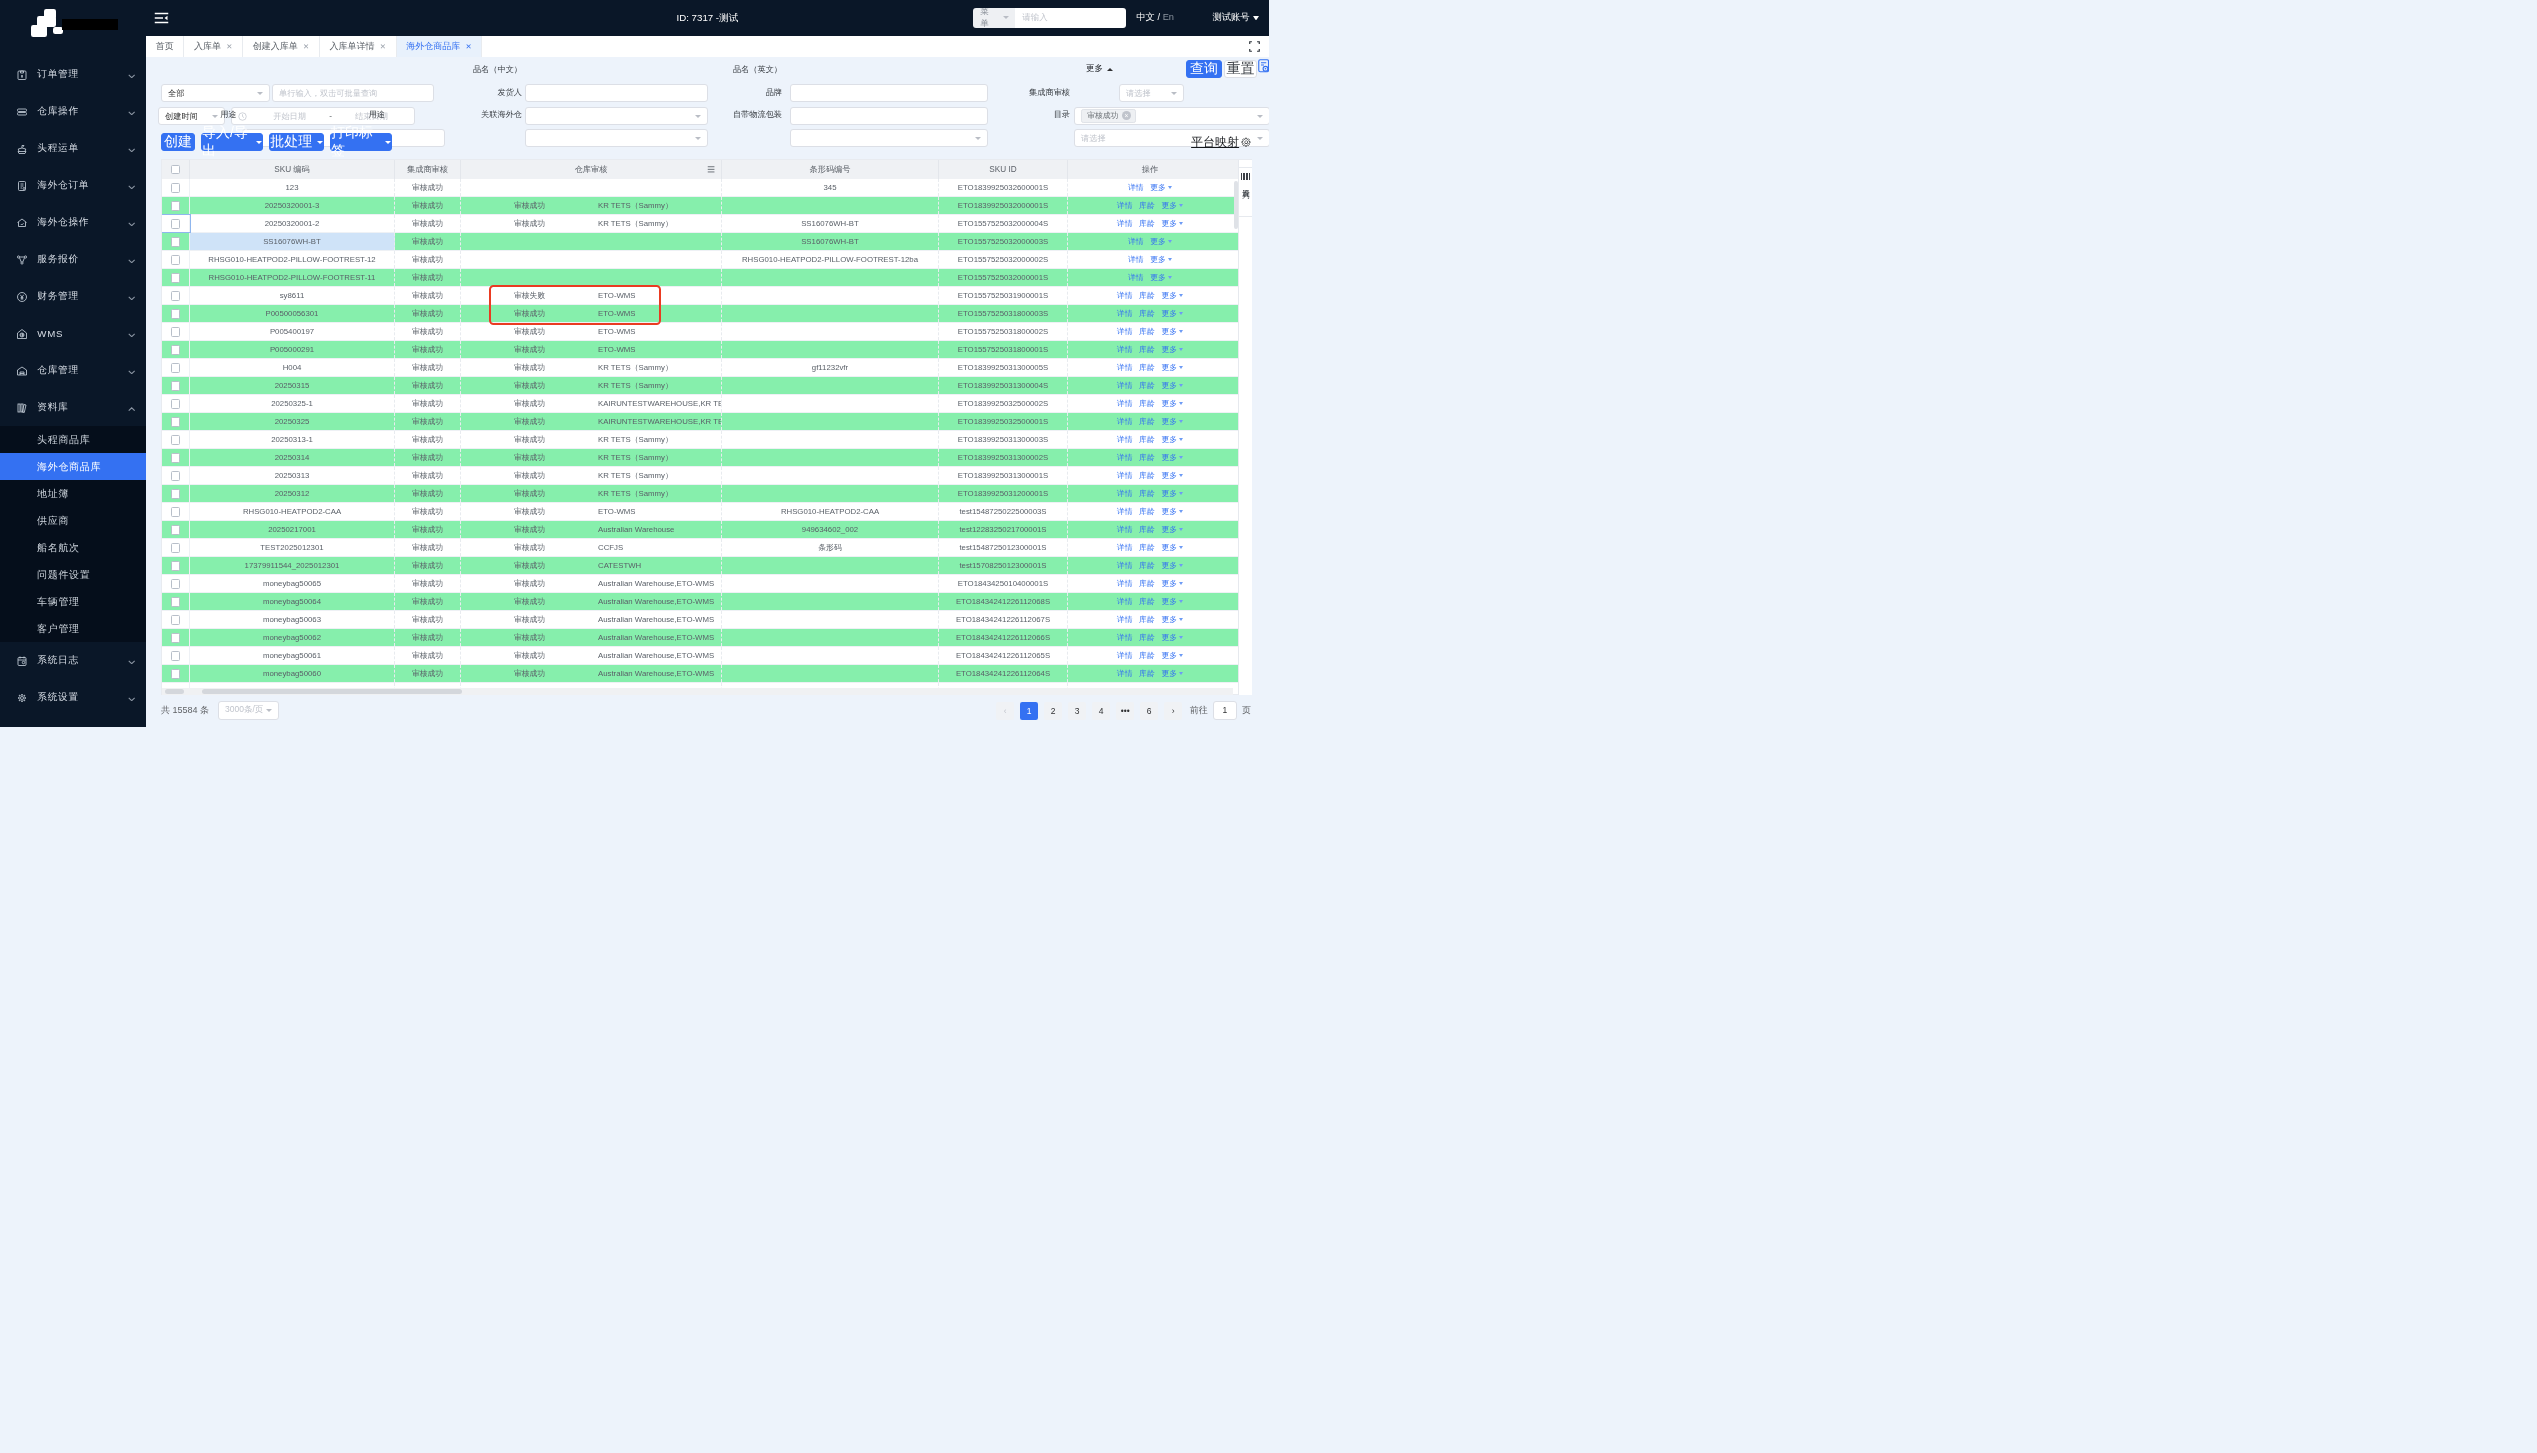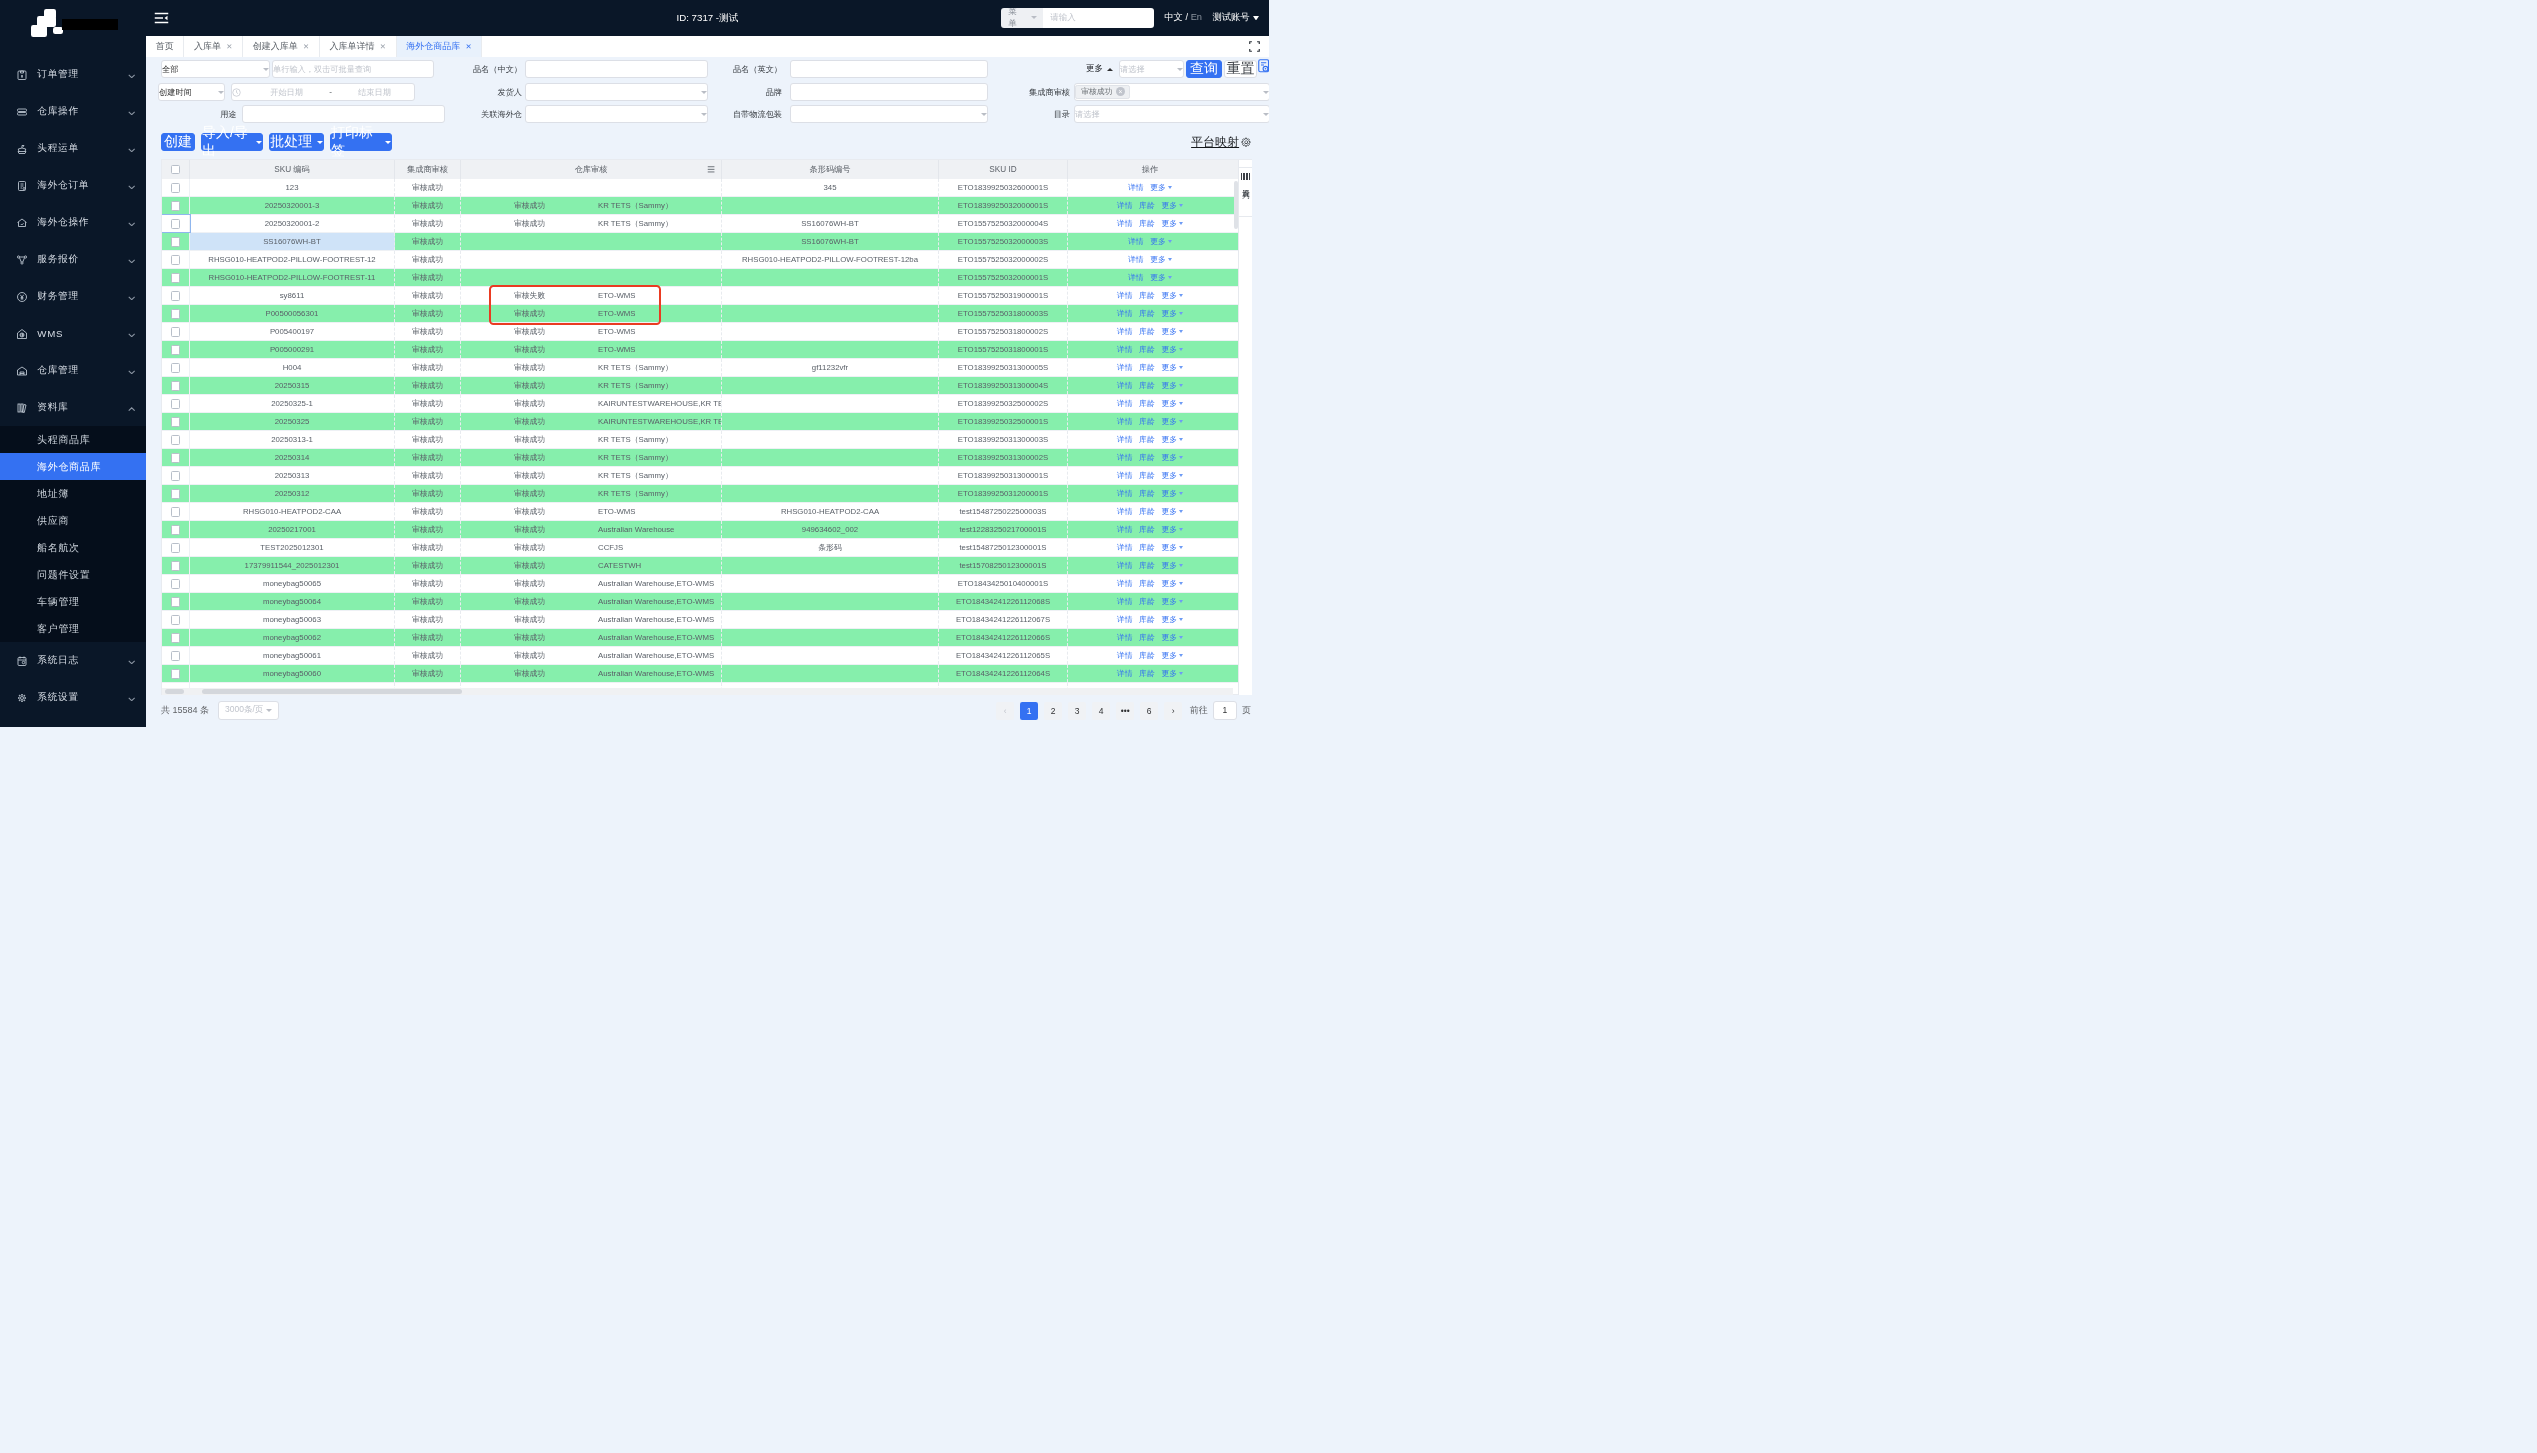--- a/index.html
+++ b/index.html
@@ -32,34 +32,34 @@
   .main { flex:1; display:flex; flex-direction:column; min-width:0; }
   .topbar { height:36px; background:#0a1728; display:flex; align-items:center; position:relative; padding:0 10.4px 0 6px; flex:0 0 36px; }
   .burger { width:15px; height:12px; color:#fff; margin-left:1.5px; }
   .top-title { position:absolute; left:0; right:0; text-align:center; color:#fff; font-size:9.7px; }
   .top-right { margin-left:auto; display:flex; align-items:center; gap:10.4px; z-index:2; }
   .top-search { display:flex; height:19.3px; border-radius:3px; overflow:hidden; font-size:8.5px; }
   .ts-select { background:#eef0f3; color:#8b919a; display:flex; align-items:center; gap:10.4px; padding:0 6px 0 7.4px; width:42px; }
   .ts-input { background:#fff; color:#c0c4cc; display:flex; align-items:center; padding:0 7.4px; width:111px; }
   .lang { color:#fff; font-size:9.3px; }
   .lang .en { color:#8b949f; }
-  .account { color:#fff; font-size:9.3px; display:flex; align-items:center; gap:3px; }
+  .account { color:#fff; font-size:9.3px; display:flex; align-items:center; gap:3px;margin-left:28px; }
 
   .tabbar { height:21px; background:#fff; display:flex; align-items:stretch; flex:0 0 21px; position:relative; }
   .tab { display:flex; align-items:center; padding:0 9.7px; font-size:9px; color:#595f66; border-right:0.7px solid #e8ebef; cursor:pointer; white-space:nowrap; }
   .tab .x { color:#9aa1ab; font-size:7.4px; margin-left:5.2px; }
   .tab.active { background:#e8f1fc; color:#3471f2; }
   .tab.active .x { color:#3471f2; }
   .fullscreen { position:absolute; right:9px; top:4.5px; width:11px; height:11px; color:#2b3138; cursor:pointer; }
 
   .content { flex:1; position:relative; background:#edf3fb; }
 
   
   .f-abs { position:absolute; height:18px; font-size:8.2px; }
-  .inp, .sel { background:#fff; border:0.7px solid #dcdfe6; border-radius:3px; display:flex; align-items:center; padding:0 0; color:#333; }
+  .inp, .sel { background:#fff; border:0.7px solid #dcdfe6; border-radius:3px; display:flex; align-items:center; padding:0 6px; color:#333;margin-top:24px; }
   .ph { color:#bfc3cb; }
   .sel { justify-content:space-between; }
   .lbl { display:flex; align-items:center; justify-content:flex-end; color:#3c4046; }
   .car { display:inline-block; width:0; height:0; border-left:3px solid transparent; border-right:3px solid transparent; border-top:3px solid #b9bdc5; }
   .carup { display:inline-block; width:0; height:0; border-left:3px solid transparent; border-right:3px solid transparent; border-bottom:3px solid #303133; }
   .tag { background:#eef0f3; border:0.7px solid #e0e3e8; border-radius:2.2px; height:13.4px; display:inline-flex; align-items:center; gap:3.7px; padding:0 3.7px 0 5.2px; color:#6b7075; font-size:7.8px; }
   .tag .tx { width:9px; height:9px; border-radius:50%; background:#c0c4cc; color:#fff; font-size:6.7px; line-height:9px; text-align:center; }
   .btn { border-radius:3px; display:flex; align-items:center; justify-content:center; gap:4.5px; font-size:14px; cursor:pointer; }
   .btn-blue { background:#3471f2; color:#fff; border:0.7px solid #3471f2; }
   .btn-plain { background:#fff; color:#3c4046; border:0.7px solid #dcdfe6; }

